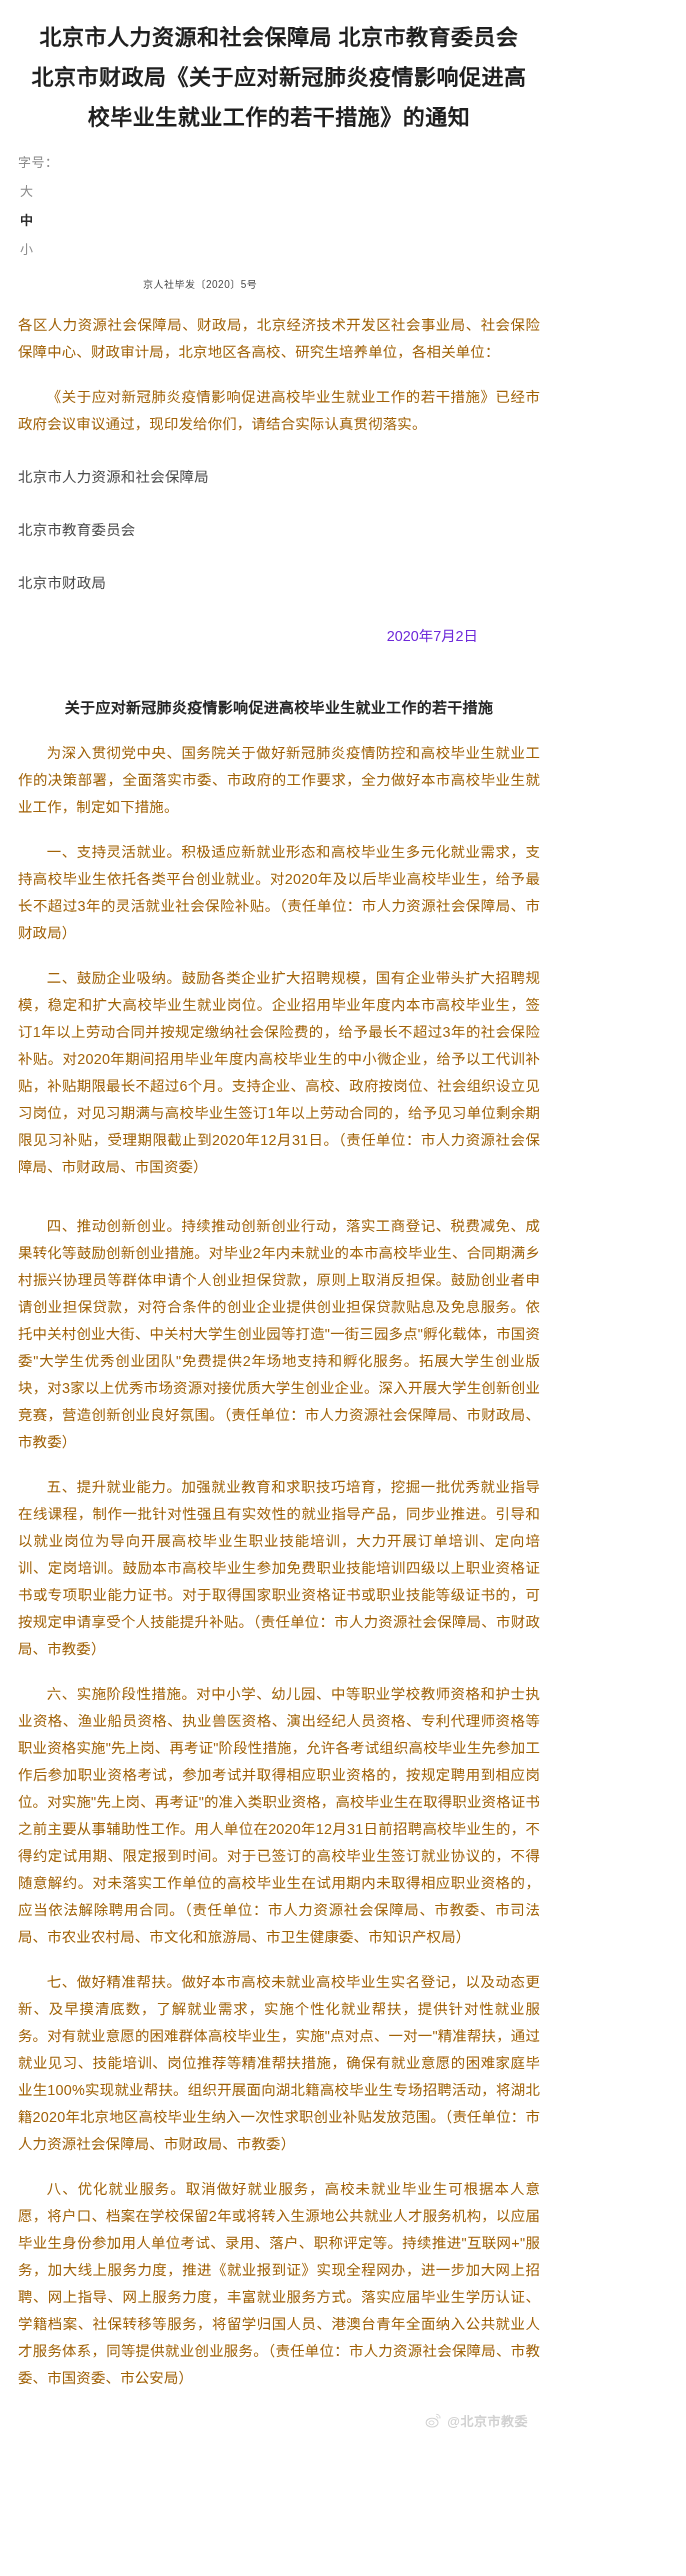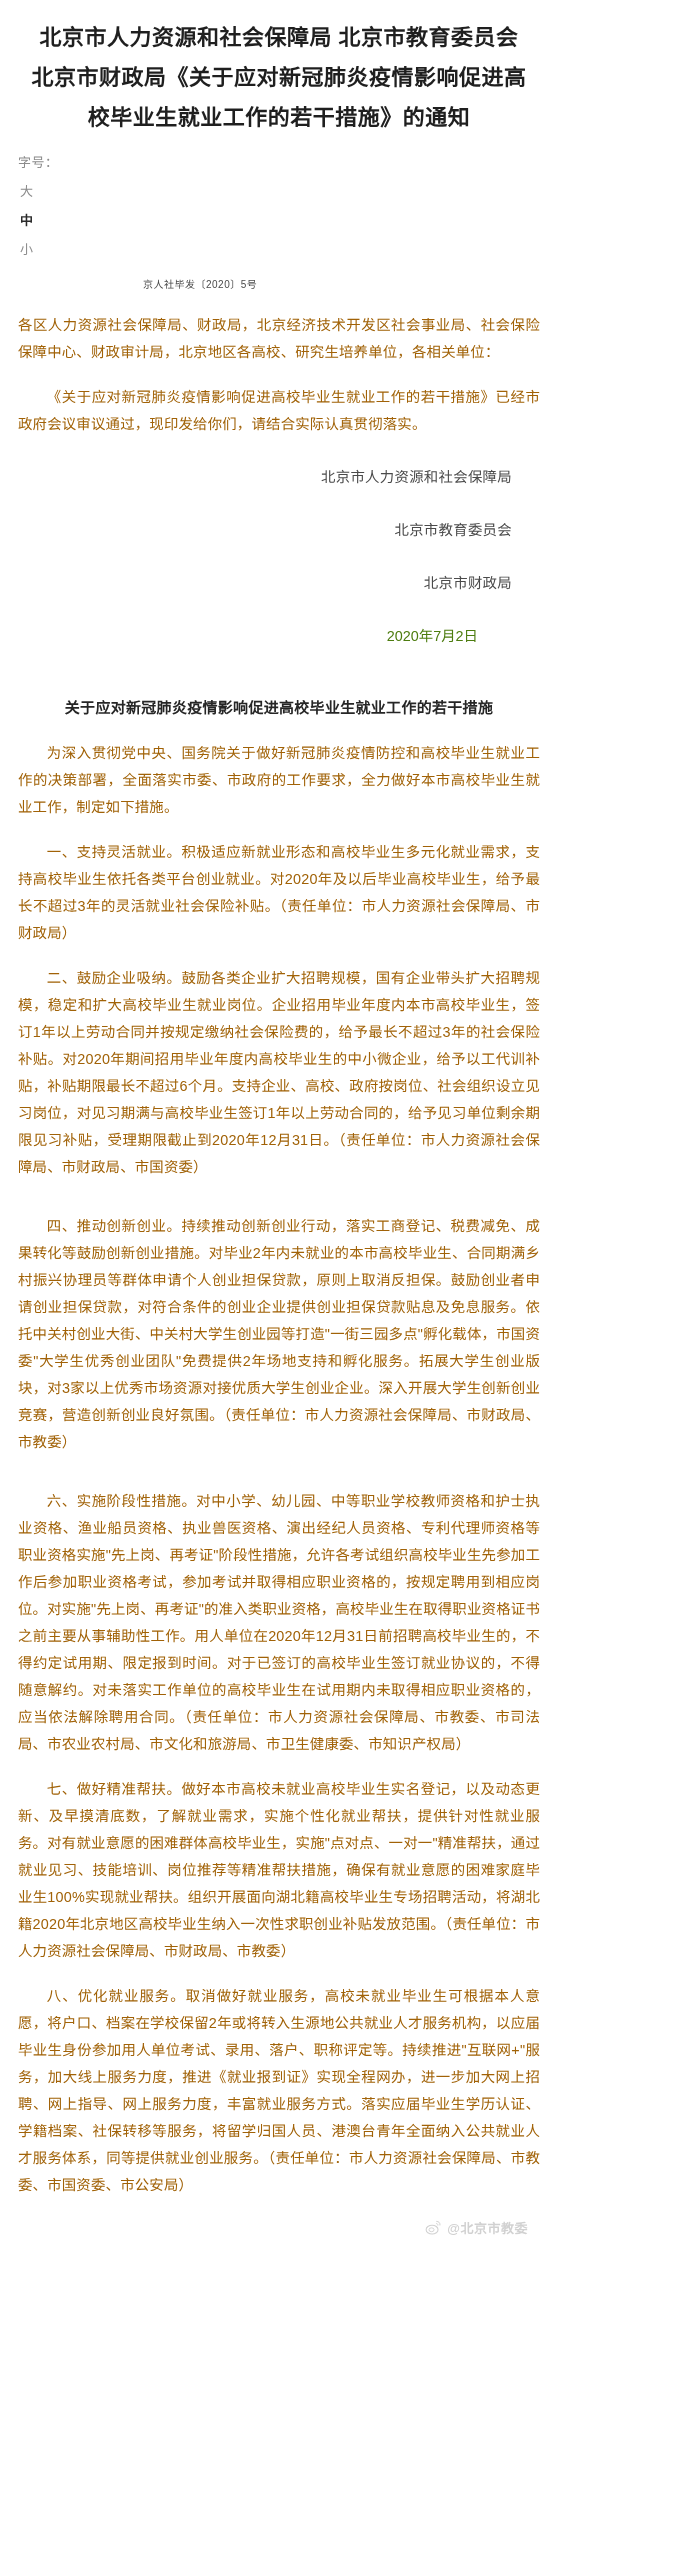--- a/index.html
+++ b/index.html
@@ -81,29 +81,28 @@
   .para.indent { text-indent: 2em; }
   .para.salutation { margin-top: 14px; text-indent: 0; }
 
   .spacer-sm { height: 14px; }
 
   
   .signature {
     font-size: 14.4px;
     line-height: 27px;
     color: #4a4a4a;
-    text-align: right;
     padding-right: 28px;
     margin-top: 26px;
     letter-spacing: 0.3px;
   }
   .sign-date {
     font-size: 14.4px;
     line-height: 27px;
-    color: #4d7c0f;
+    color: #6d28d9;
     text-align: right;
     padding-right: 62px;
     margin-top: 26px;
   }
 
   
   .measures-title {
     font-size: 15px;
     line-height: 28px;
     font-weight: 700;
@@ -174,20 +173,21 @@
   <div class="spacer-sm"></div>
 
   <p class="para indent">二、鼓励企业吸纳。鼓励各类企业扩大招聘规模，国有企业带头扩大招聘规模，稳定和扩大高校毕业生就业岗位。企业招用毕业年度内本市高校毕业生，签订1年以上劳动合同并按规定缴纳社会保险费的，给予最长不超过3年的社会保险补贴。对2020年期间招用毕业年度内高校毕业生的中小微企业，给予以工代训补贴，补贴期限最长不超过6个月。支持企业、高校、政府按岗位、社会组织设立见习岗位，对见习期满与高校毕业生签订1年以上劳动合同的，给予见习单位剩余期限见习补贴，受理期限截止到2020年12月31日。（责任单位：市人力资源社会保障局、市财政局、市国资委）</p>
   <div class="spacer-sm"></div>
 
   <div class="spacer-sm"></div>
 
   <p class="para indent">四、推动创新创业。持续推动创新创业行动，落实工商登记、税费减免、成果转化等鼓励创新创业措施。对毕业2年内未就业的本市高校毕业生、合同期满乡村振兴协理员等群体申请个人创业担保贷款，原则上取消反担保。鼓励创业者申请创业担保贷款，对符合条件的创业企业提供创业担保贷款贴息及免息服务。依托中关村创业大街、中关村大学生创业园等打造"一街三园多点"孵化载体，市国资委"大学生优秀创业团队"免费提供2年场地支持和孵化服务。拓展大学生创业版块，对3家以上优秀市场资源对接优质大学生创业企业。深入开展大学生创新创业竞赛，营造创新创业良好氛围。（责任单位：市人力资源社会保障局、市财政局、市教委）</p>
   <div class="spacer-sm"></div>
 
+  <p class="para indent">五、提升就业能力。加强就业教育和求职技巧培育，挖掘一批优秀就业指导在线课程，制作一批针对性强且有实效性的就业指导产品，同步业推进。引导和以就业岗位为导向开展高校毕业生职业技能培训，大力开展订单培训、定向培训、定岗培训。鼓励本市高校毕业生参加免费职业技能培训四级以上职业资格证书或专项职业能力证书。对于取得国家职业资格证书或职业技能等级证书的，可按规定申请享受个人技能提升补贴。（责任单位：市人力资源社会保障局、市财政局、市教委）</p>
   <div class="spacer-sm"></div>
 
   <p class="para indent">六、实施阶段性措施。对中小学、幼儿园、中等职业学校教师资格和护士执业资格、渔业船员资格、执业兽医资格、演出经纪人员资格、专利代理师资格等职业资格实施"先上岗、再考证"阶段性措施，允许各考试组织高校毕业生先参加工作后参加职业资格考试，参加考试并取得相应职业资格的，按规定聘用到相应岗位。对实施"先上岗、再考证"的准入类职业资格，高校毕业生在取得职业资格证书之前主要从事辅助性工作。用人单位在2020年12月31日前招聘高校毕业生的，不得约定试用期、限定报到时间。对于已签订的高校毕业生签订就业协议的，不得随意解约。对未落实工作单位的高校毕业生在试用期内未取得相应职业资格的，应当依法解除聘用合同。（责任单位：市人力资源社会保障局、市教委、市司法局、市农业农村局、市文化和旅游局、市卫生健康委、市知识产权局）</p>
   <div class="spacer-sm"></div>
 
   <p class="para indent">七、做好精准帮扶。做好本市高校未就业高校毕业生实名登记，以及动态更新、及早摸清底数，了解就业需求，实施个性化就业帮扶，提供针对性就业服务。对有就业意愿的困难群体高校毕业生，实施"点对点、一对一"精准帮扶，通过就业见习、技能培训、岗位推荐等精准帮扶措施，确保有就业意愿的困难家庭毕业生100%实现就业帮扶。组织开展面向湖北籍高校毕业生专场招聘活动，将湖北籍2020年北京地区高校毕业生纳入一次性求职创业补贴发放范围。（责任单位：市人力资源社会保障局、市财政局、市教委）</p>
   <div class="spacer-sm"></div>
 
   <p class="para indent">八、优化就业服务。取消做好就业服务，高校未就业毕业生可根据本人意愿，将户口、档案在学校保留2年或将转入生源地公共就业人才服务机构，以应届毕业生身份参加用人单位考试、录用、落户、职称评定等。持续推进"互联网+"服务，加大线上服务力度，推进《就业报到证》实现全程网办，进一步加大网上招聘、网上指导、网上服务力度，丰富就业服务方式。落实应届毕业生学历认证、学籍档案、社保转移等服务，将留学归国人员、港澳台青年全面纳入公共就业人才服务体系，同等提供就业创业服务。（责任单位：市人力资源社会保障局、市教委、市国资委、市公安局）</p>
 

